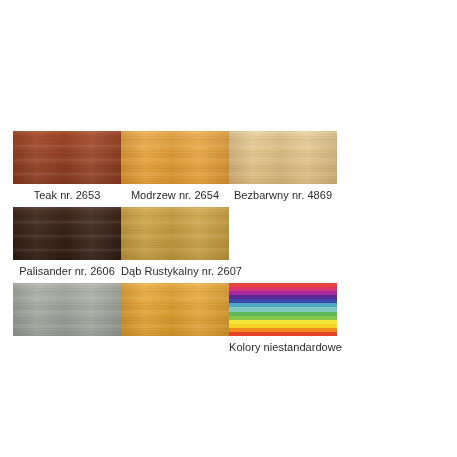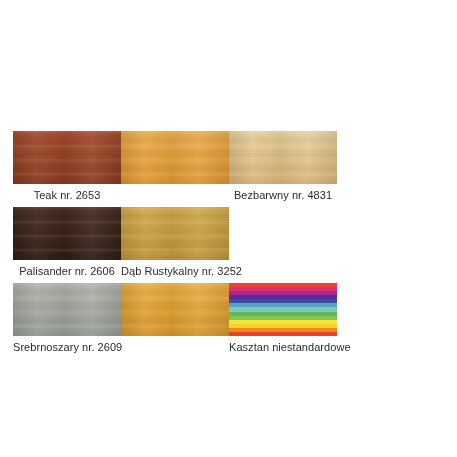--- a/index.html
+++ b/index.html
@@ -105,62 +105,62 @@
           <div class="grain2"></div>
         </div>
         <div class="swatch-label">Teak nr. 2653</div>
       </div>
       <div class="swatch-cell">
         <div class="swatch-tile" style="background: linear-gradient(rgb(240, 176, 79) 0%, rgb(236, 166, 62) 45%, rgb(229, 155, 50) 100%);">
           <div class="sheen"></div>
           <div class="grain"></div>
           <div class="grain2"></div>
         </div>
+        <div class="swatch-label">Modrzew nr. 2654</div>
       </div>
       <div class="swatch-cell">
         <div class="swatch-tile" style="background: linear-gradient(rgb(238, 213, 160) 0%, rgb(232, 200, 141) 45%, rgb(221, 186, 124) 100%);">
           <div class="sheen"></div>
           <div class="grain"></div>
           <div class="grain2"></div>
         </div>
-        <div class="swatch-label">Bezbarwny nr. 4831</div>
+        <div class="swatch-label">Bezbarwny nr. 4869</div>
       </div>
     </div>
     <div class="swatch-row">
       <div class="swatch-cell">
         <div class="swatch-tile" style="background: linear-gradient(rgb(70, 43, 30) 0%, rgb(59, 35, 24) 45%, rgb(47, 28, 19) 100%);">
           <div class="sheen"></div>
           <div class="grain"></div>
           <div class="grain2"></div>
         </div>
         <div class="swatch-label">Palisander nr. 2606</div>
       </div>
       <div class="swatch-cell">
         <div class="swatch-tile" style="background: linear-gradient(rgb(216, 174, 79) 0%, rgb(207, 164, 68) 45%, rgb(195, 154, 60) 100%);">
           <div class="sheen"></div>
           <div class="grain"></div>
           <div class="grain2"></div>
         </div>
-        <div class="swatch-label">Dąb Rustykalny nr. 3252</div>
+        <div class="swatch-label">Dąb Rustykalny nr. 2607</div>
       </div>
     </div>
     <div class="swatch-row">
       <div class="swatch-cell">
         <div class="swatch-tile" style="background: linear-gradient(rgb(181, 184, 174) 0%, rgb(168, 172, 164) 45%, rgb(154, 160, 152) 100%);">
           <div class="sheen"></div>
           <div class="grain"></div>
           <div class="grain2"></div>
         </div>
-        <div class="swatch-label">Srebrnoszary nr. 2609</div>
       </div>
       <div class="swatch-cell">
         <div class="swatch-tile" style="background: linear-gradient(rgb(240, 178, 69) 0%, rgb(232, 167, 54) 45%, rgb(221, 156, 44) 100%);">
           <div class="sheen"></div>
           <div class="grain"></div>
           <div class="grain2"></div>
         </div>
       </div>
       <div class="swatch-cell">
         <div class="swatch-tile rainbow" style="background: linear-gradient(rgb(232, 68, 60) 0%, rgb(232, 68, 60) 7.69%, rgb(214, 53, 111) 7.69%, rgb(214, 53, 111) 15.38%, rgb(168, 39, 156) 15.38%, rgb(168, 39, 156) 23.08%, rgb(90, 42, 150) 23.08%, rgb(90, 42, 150) 30.77%, rgb(58, 74, 168) 30.77%, rgb(58, 74, 168) 38.46%, rgb(79, 168, 196) 38.46%, rgb(79, 168, 196) 46.15%, rgb(127, 200, 192) 46.15%, rgb(127, 200, 192) 53.85%, rgb(95, 184, 90) 53.85%, rgb(95, 184, 90) 61.54%, rgb(134, 198, 72) 61.54%, rgb(134, 198, 72) 69.23%, rgb(242, 230, 58) 69.23%, rgb(242, 230, 58) 76.92%, rgb(245, 210, 38) 76.92%, rgb(245, 210, 38) 84.62%, rgb(240, 138, 32) 84.62%, rgb(240, 138, 32) 92.31%, rgb(232, 65, 42) 92.31%, rgb(232, 65, 42) 100%);"></div>
-        <div class="swatch-label">Kasztan niestandardowe</div>
+        <div class="swatch-label">Kolory niestandardowe</div>
       </div>
     </div>
   </div>
 
 </body></html>

